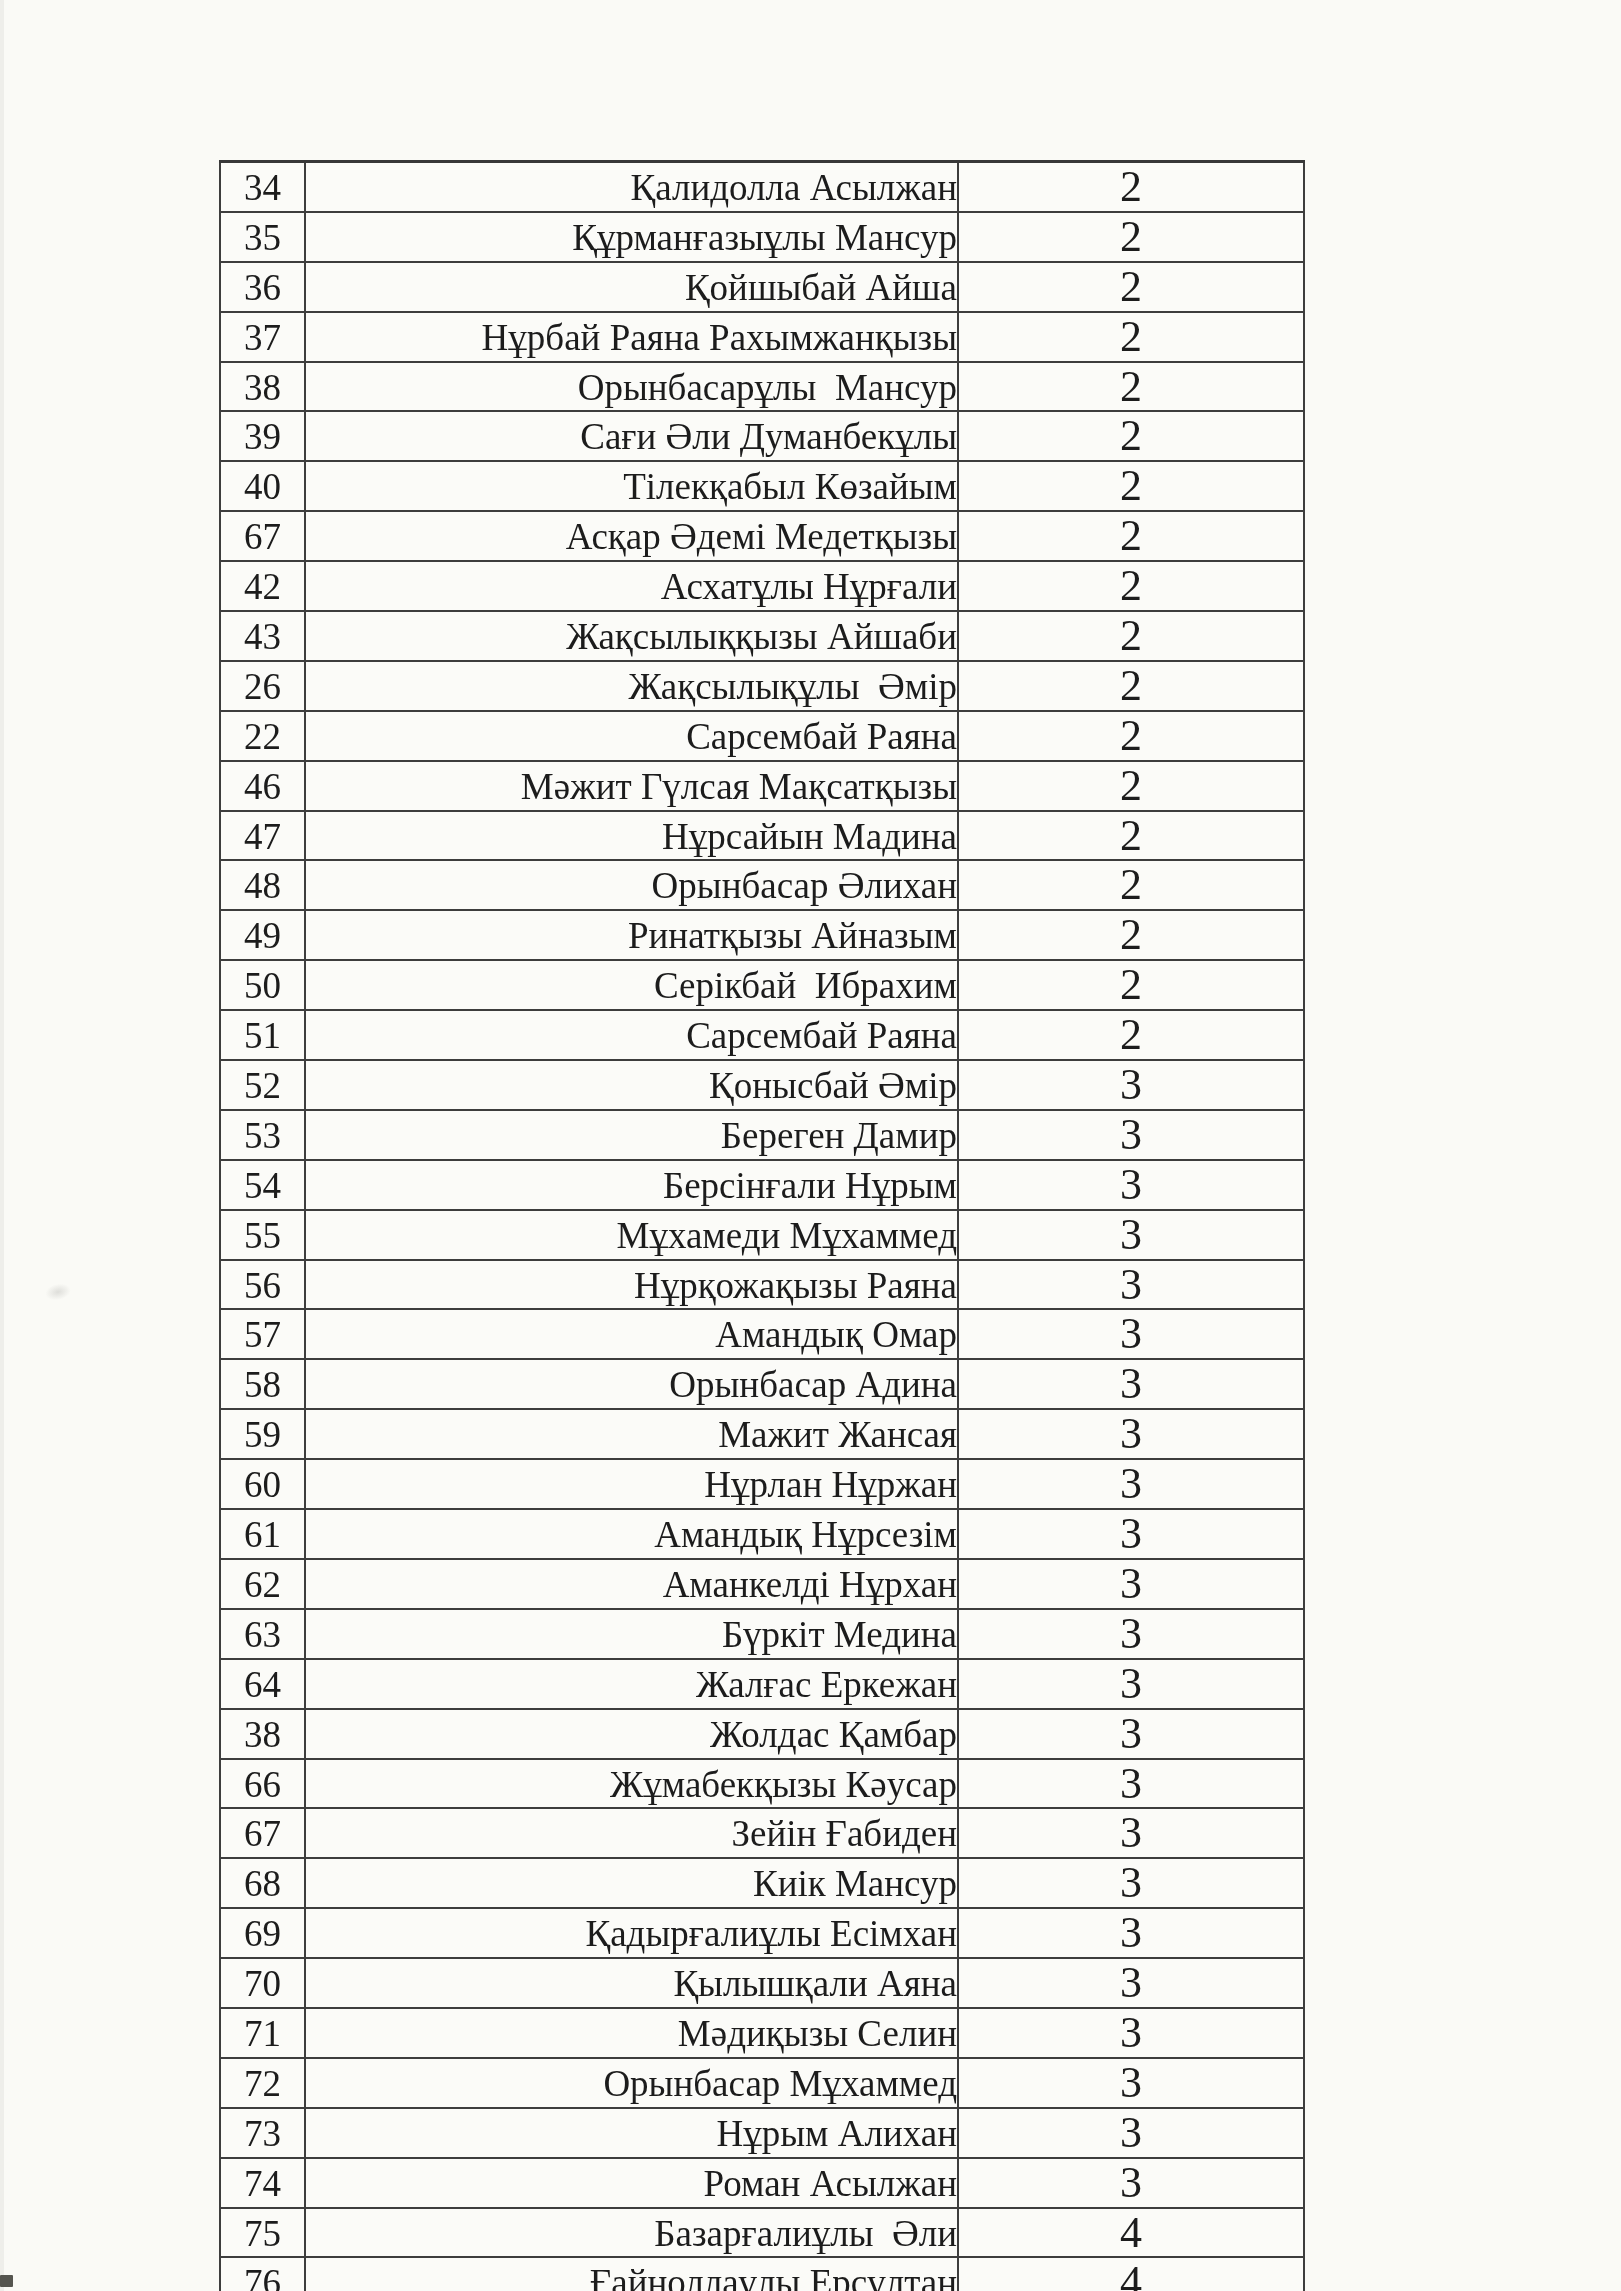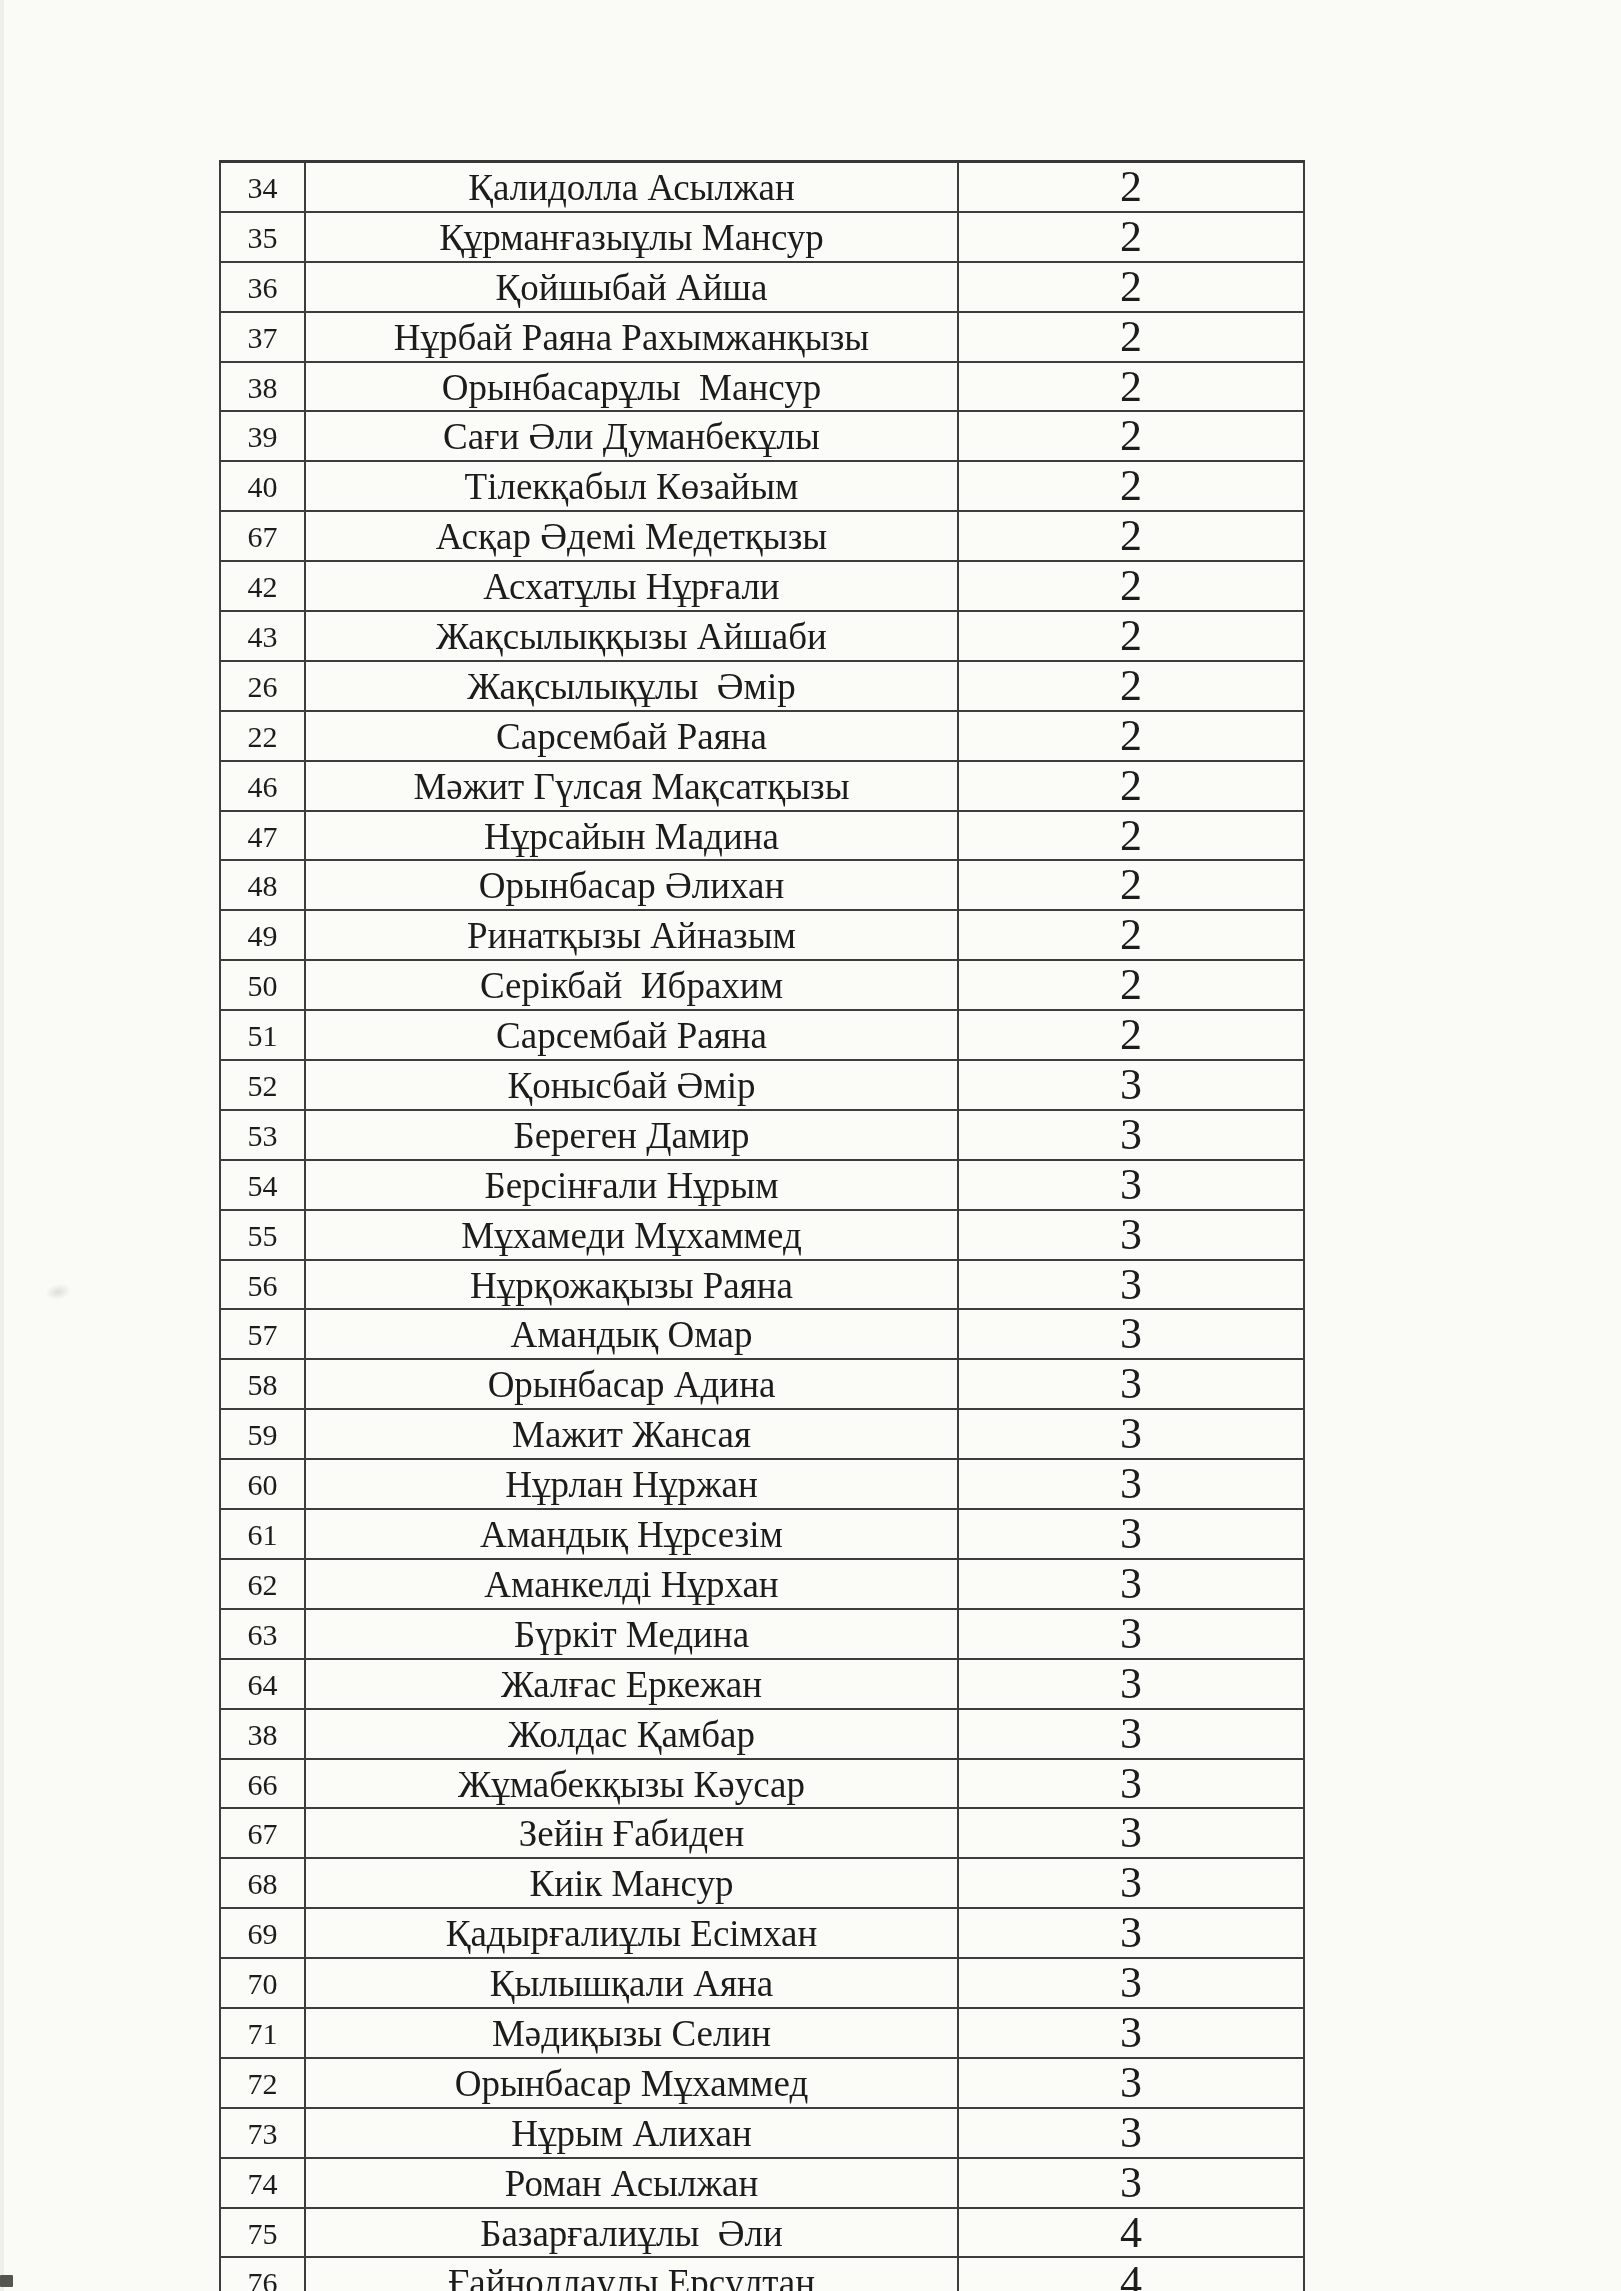--- a/index.html
+++ b/index.html
@@ -62,26 +62,26 @@
   table.roster td {
     border: 2px solid #3d3d3d;
     height: 44px;
     vertical-align: bottom;
     padding: 0 0 3.9px 0;
     overflow: hidden;
   }
   td.num {
     width: 83px;
     text-align: center;
-    font-size: 30px;
+    font-size: 37px;
     line-height: 39px;
   }
   td.name {
     width: 651px;
-    text-align: center;
+    text-align: right;
     padding-left: 16.7px;
     font-size: 37px;
     line-height: 39px;
     white-space: pre;
     margin-left: 48px;
   }
   td.val {
     width: 344px;
     text-align: center;
     font-size: 44px;

